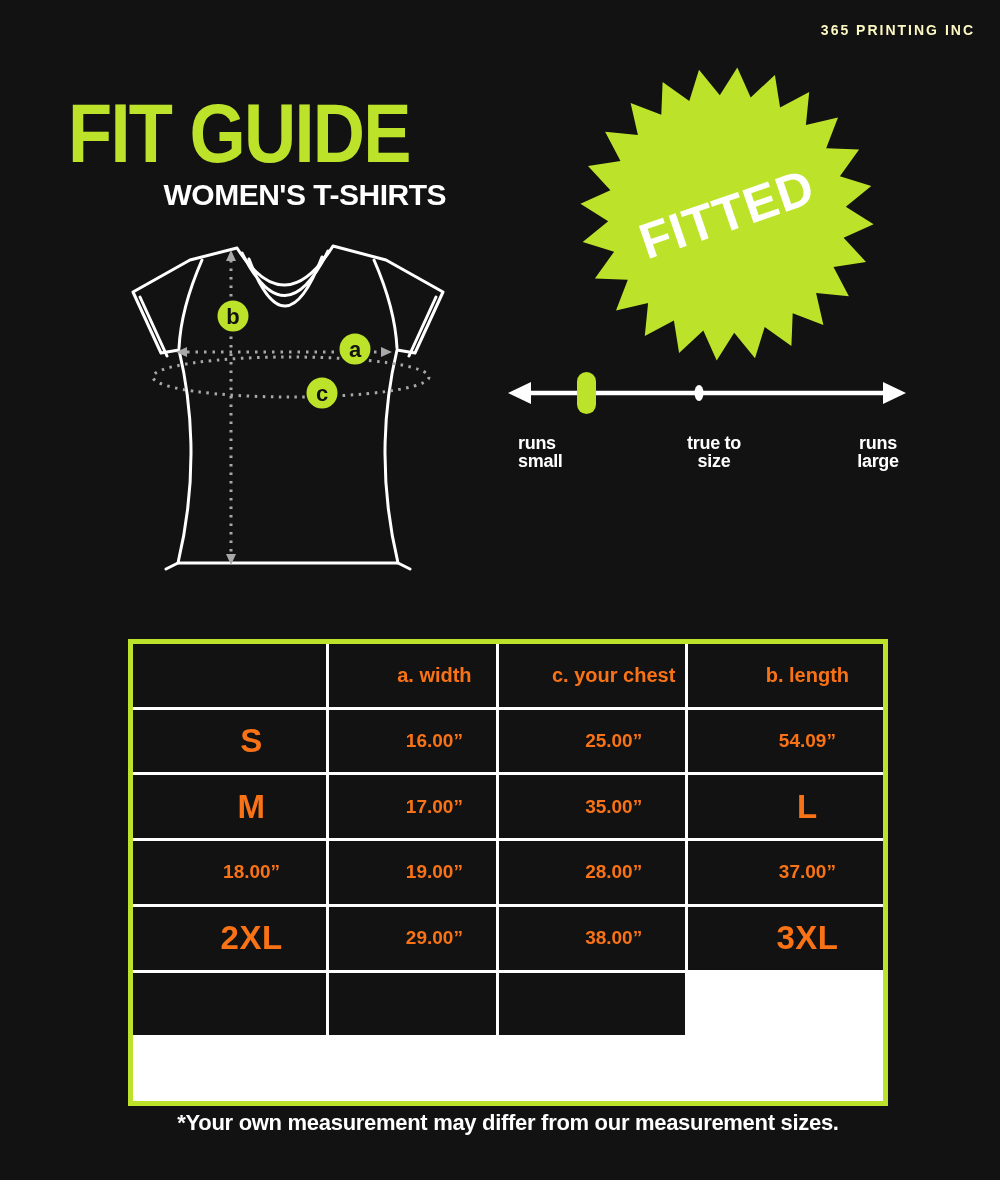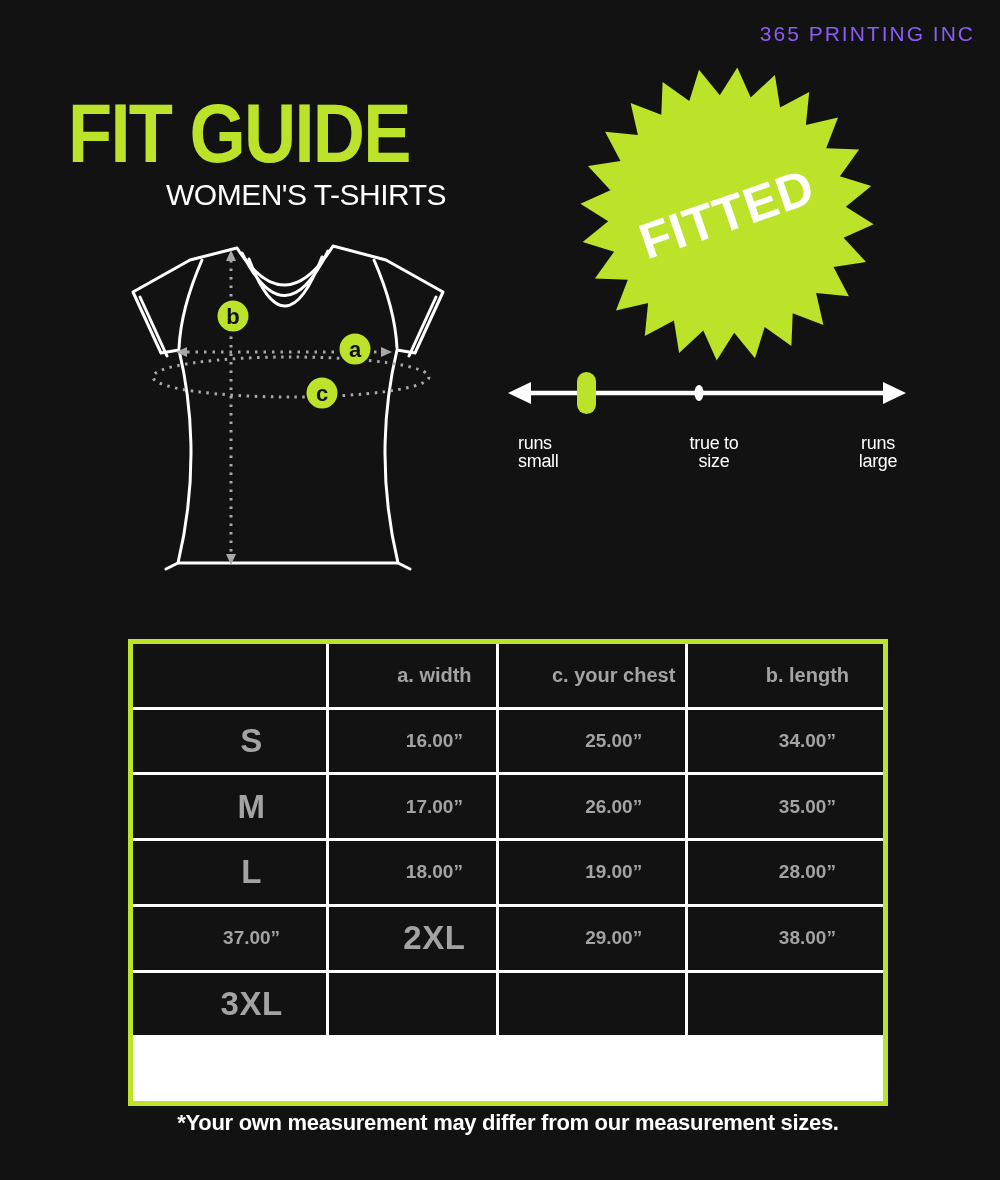--- a/index.html
+++ b/index.html
@@ -5,57 +5,57 @@
   :root { --accent:#bce32a; --bg:#121212; --dotted:#a8a8a8; }
   * { box-sizing:border-box; }
   html,body { margin:0; padding:0; }
   body {
     width:1000px; height:1180px; position:relative; overflow:hidden;
     background:var(--bg); color:#fff;
     font-family:"Liberation Sans", sans-serif;
   }
   .brand {
     position:absolute; top:22px; right:25px;
-    font-size:21px; font-weight:normal; letter-spacing:2px; color:#8b5cf6;
+    font-size:14px; font-weight:bold; letter-spacing:2px; color:#fef9c3;
   }
   .title-block { position:absolute; left:68px; top:60px; width:378px;margin-top:34px; }
   .title {
     color:var(--accent); font-size:84px; font-weight:bold; line-height:0.95;
     letter-spacing:-2px; transform:scaleX(0.86); transform-origin:left center;
     white-space:nowrap;
   }
   .subtitle {
-    text-align:right; font-size:30px; font-weight:normal; color:#fff;
+    text-align:right; font-size:30px; font-weight:bold; color:#fff;
     letter-spacing:-0.5px; margin-top:4px; white-space:nowrap;
   }
   .shirt-figure { position:absolute; left:115px; top:230px; width:350px; height:350px; }
   .badge-wrap { position:absolute; left:577px; top:64px; width:300px; height:300px; }
   .badge-wrap svg { position:absolute; inset:0; }
   .badge-label {
     position:absolute; inset:0; display:flex; align-items:center; justify-content:center;
     transform:rotate(-19deg); font-size:50px; font-weight:bold; color:#fff;
     letter-spacing:1px;
   }
   .fit-scale { position:absolute; left:495px; top:355px; width:430px; height:80px; }
   .scale-label {
-    position:absolute; top:434px; font-size:18px; font-weight:normal;
+    position:absolute; top:434px; font-size:18px; font-weight:bold;
     line-height:1.02; color:#fff; letter-spacing:-0.3px; white-space:pre-line;
   }
   .scale-label.left   { left:518px; width:120px; text-align:left; }
   .scale-label.mid    { left:654px; width:120px; text-align:center; }
   .scale-label.right  { left:818px; width:120px; text-align:center; }
   .size-table {
     position:absolute; left:128px; top:639px; width:760px; height:467px;
     border:5px solid var(--accent); background:#fff;
     display:grid; grid-template-columns:194fr 167fr 187fr 196fr;
     grid-template-rows:repeat(7, 1fr); gap:3px;
   }
   .size-table .cell {
     background:var(--bg); display:flex; align-items:center; justify-content:center;
-    color:#a3a3a3;
+    color:#f97316;
     padding-left:44px;
   }
   .size-table .head  { font-size:20px; font-weight:bold; }
   .size-table .size  { font-size:33px; font-weight:bold; letter-spacing:0.5px; }
   .size-table .value { font-size:19px; font-weight:bold; }
   .footnote {
     position:absolute; top:1110px; left:8px; width:1000px; text-align:center;
     font-size:22px; font-weight:bold; color:#fff; letter-spacing:-0.3px;
   }
 </style>
@@ -126,25 +126,24 @@
 
 <div class="size-table">
   <div class="cell head"></div>
   <div class="cell head">a. width</div>
   <div class="cell head">c. your chest</div>
   <div class="cell head">b. length</div>
 
   <div class="cell size">S</div>
   <div class="cell value">16.00”</div>
   <div class="cell value">25.00”</div>
-  <div class="cell value">34.00”</div>
+  <div class="cell value">54.09”</div>
 
   <div class="cell size">M</div>
   <div class="cell value">17.00”</div>
-  <div class="cell value">26.00”</div>
   <div class="cell value">35.00”</div>
 
   <div class="cell size">L</div>
   <div class="cell value">18.00”</div>
 
   <div class="cell value">19.00”</div>
   <div class="cell value">28.00”</div>
   <div class="cell value">37.00”</div>
 
   <div class="cell size">2XL</div>

